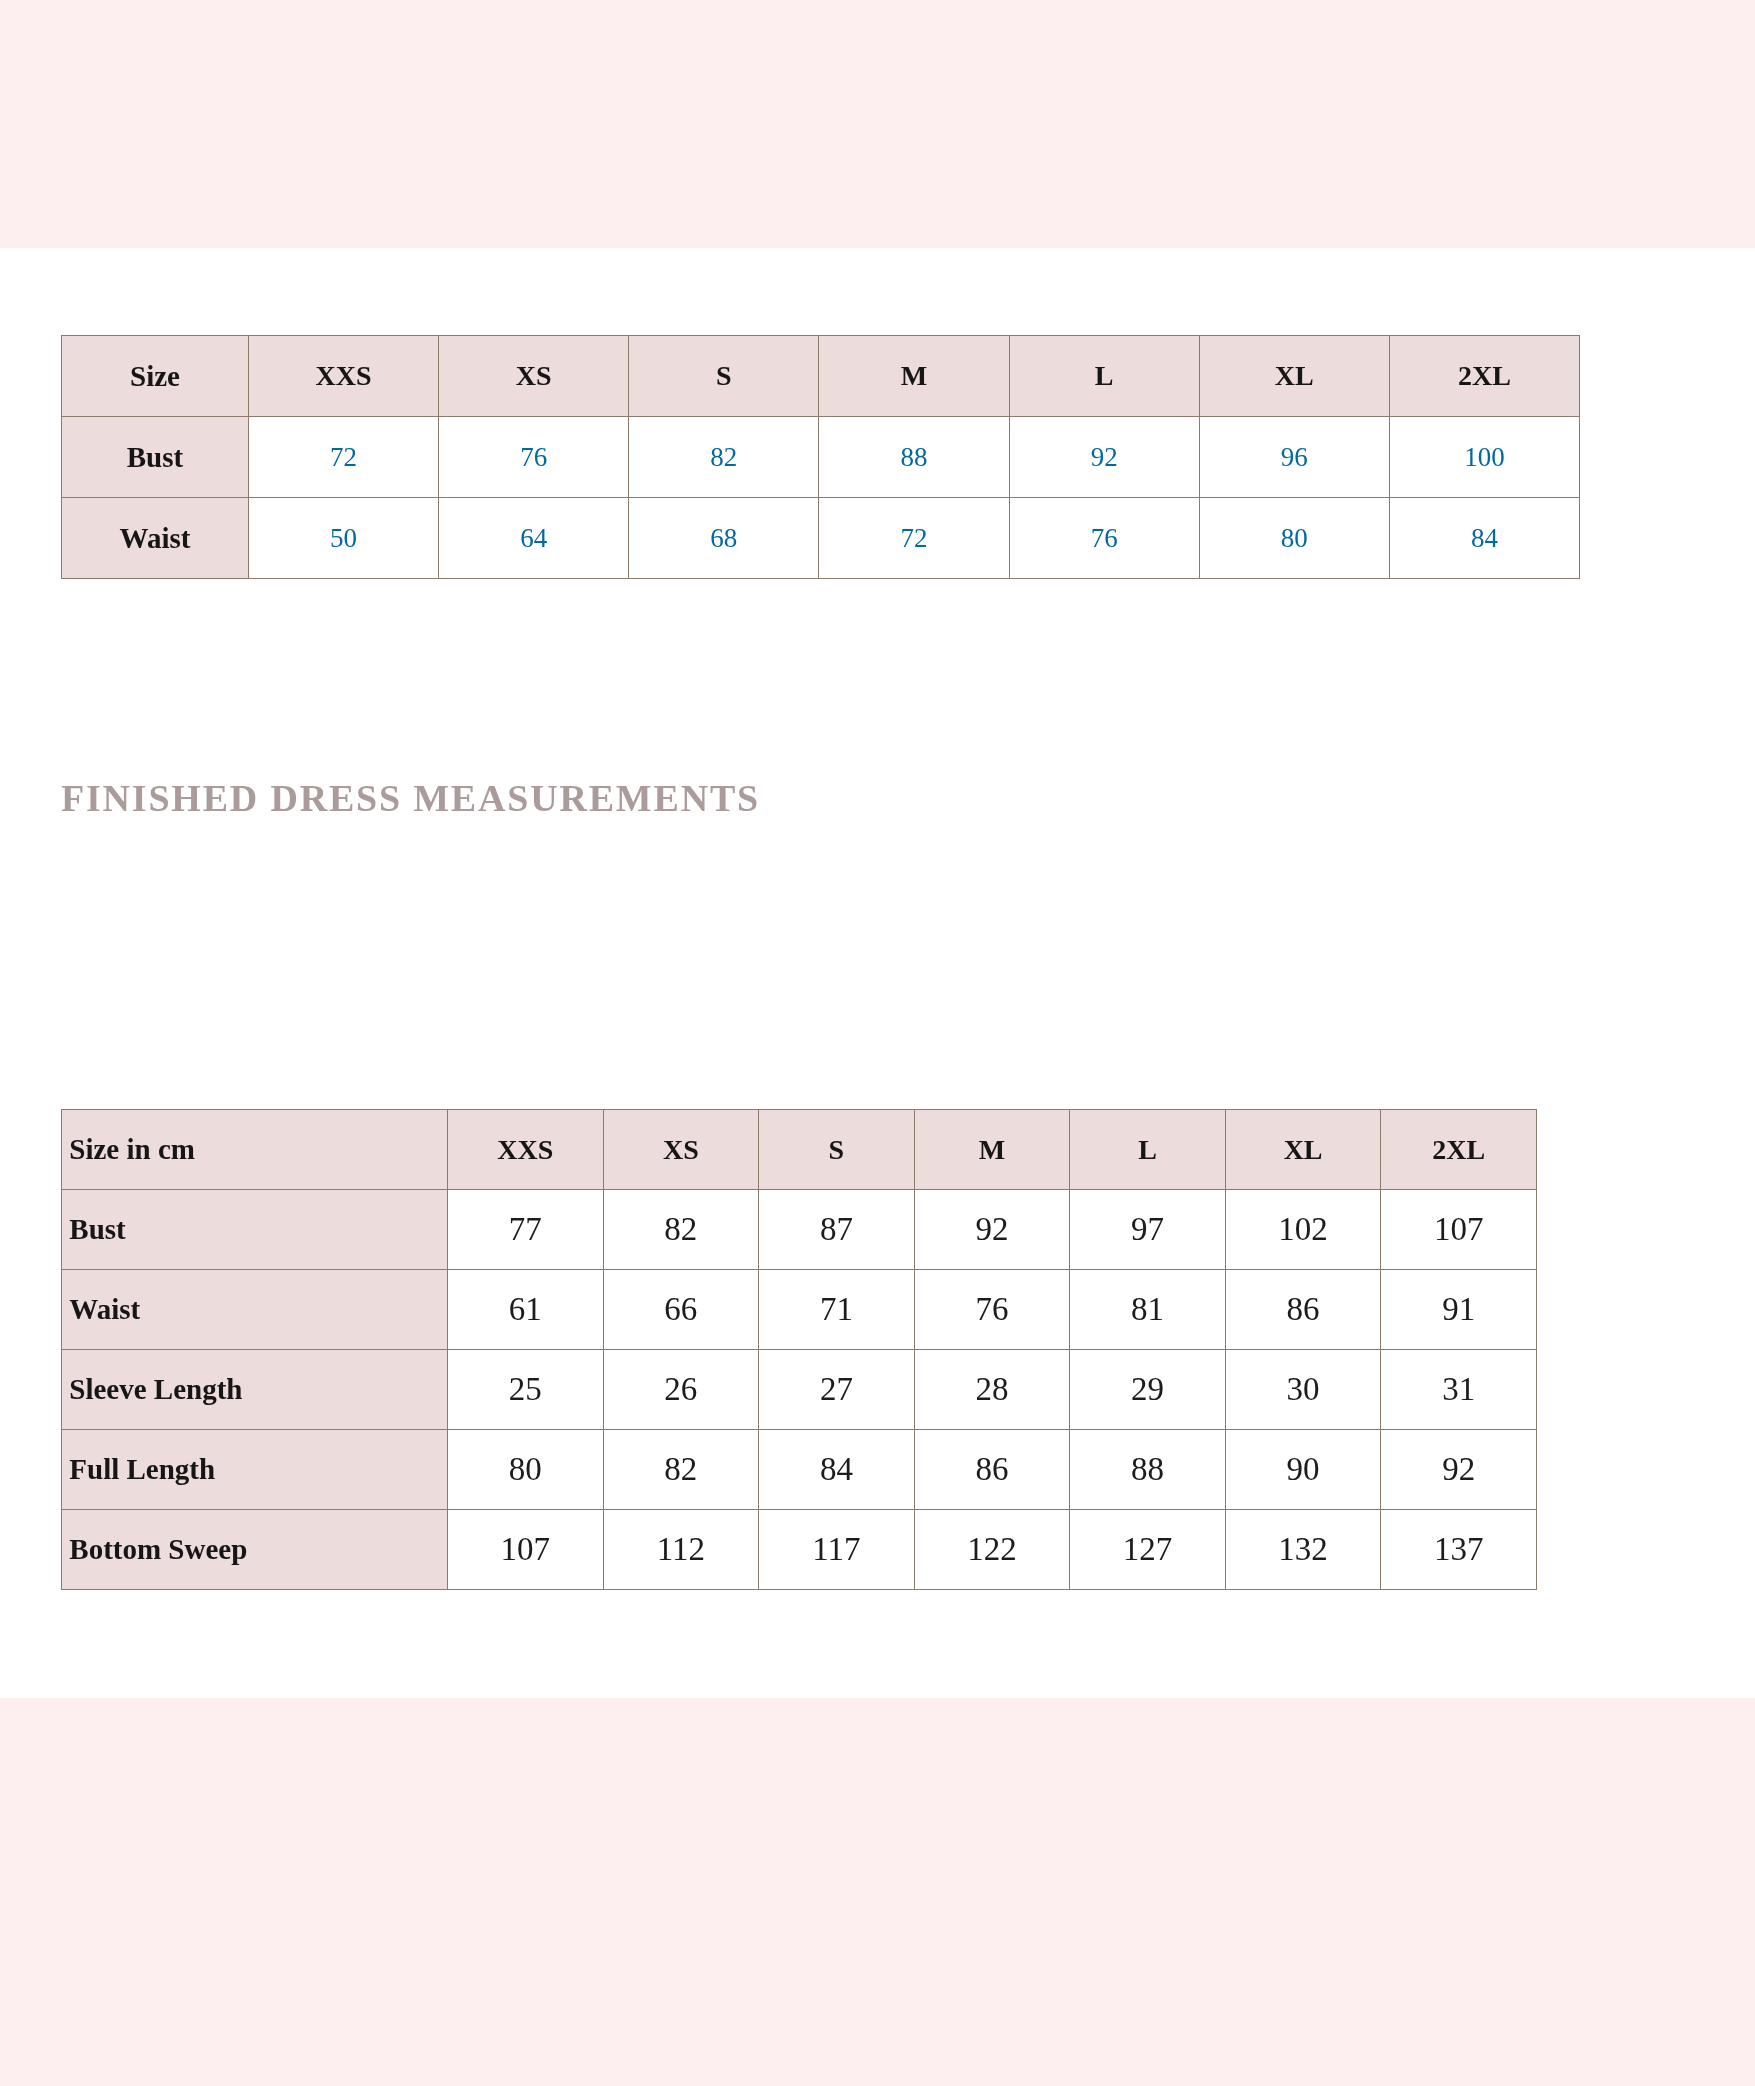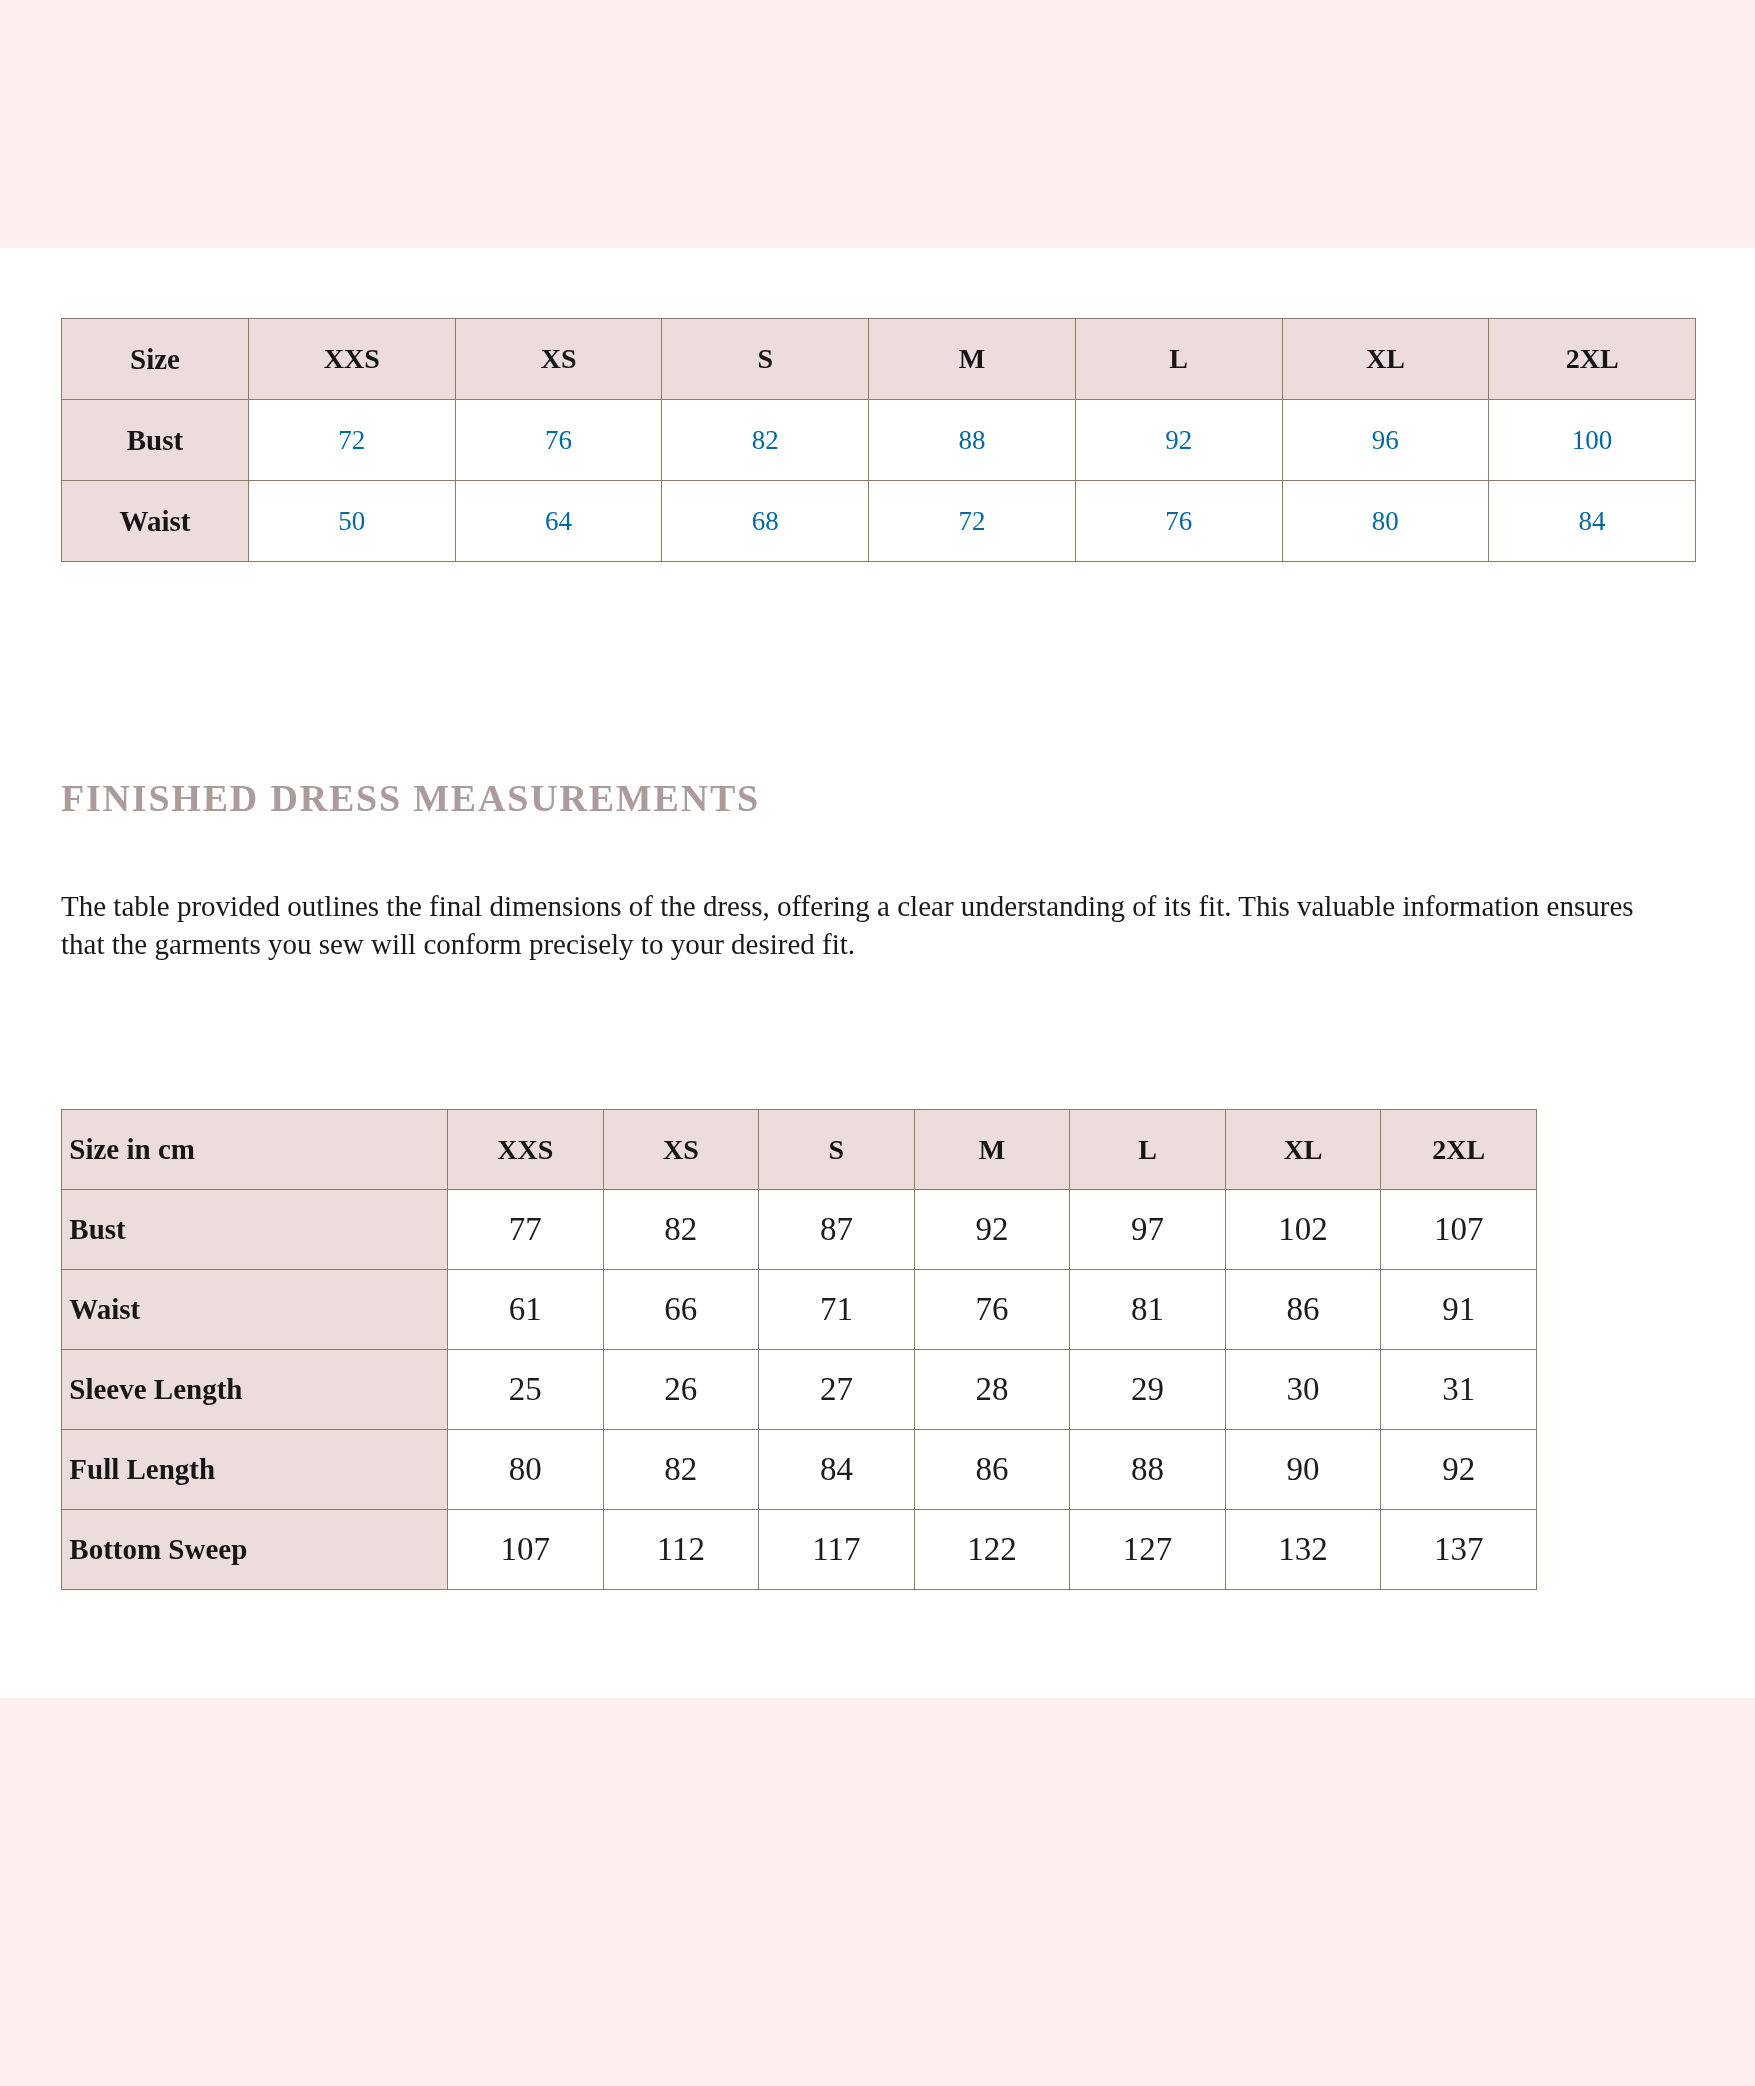--- a/index.html
+++ b/index.html
@@ -38,22 +38,22 @@
   
   table {
     border-collapse: collapse;
     table-layout: fixed;
   }
 
   
   .tbl-body {
     position: absolute;
     left: 61px;
-    top: 318px;
-    width: 1635px;
+    top: 335px;
+    width: 1519px;
   }
   .tbl-body td, .tbl-body th {
     border: 1.2px solid #8c7a6b;
     height: 78px;
     text-align: center;
     vertical-align: middle;
     font-size: 27px;
     color: #0369a1;
     font-weight: normal;
   }
@@ -175,21 +175,20 @@
           <td>72</td>
           <td>76</td>
           <td>80</td>
           <td>84</td>
         </tr>
       </tbody>
     </table>
 
     <div class="section-title">FINISHED DRESS MEASUREMENTS</div>
 
-    <div class="section-para">The table provided outlines the final dimensions of the dress, offering a clear understanding of its fit. This valuable information ensures that the garments you sew will conform precisely to your desired fit.</div>
 
     <table class="tbl-finished">
       <colgroup>
         <col class="first">
         <col>
           <col>
           <col>
           <col>
           <col>
           <col>

